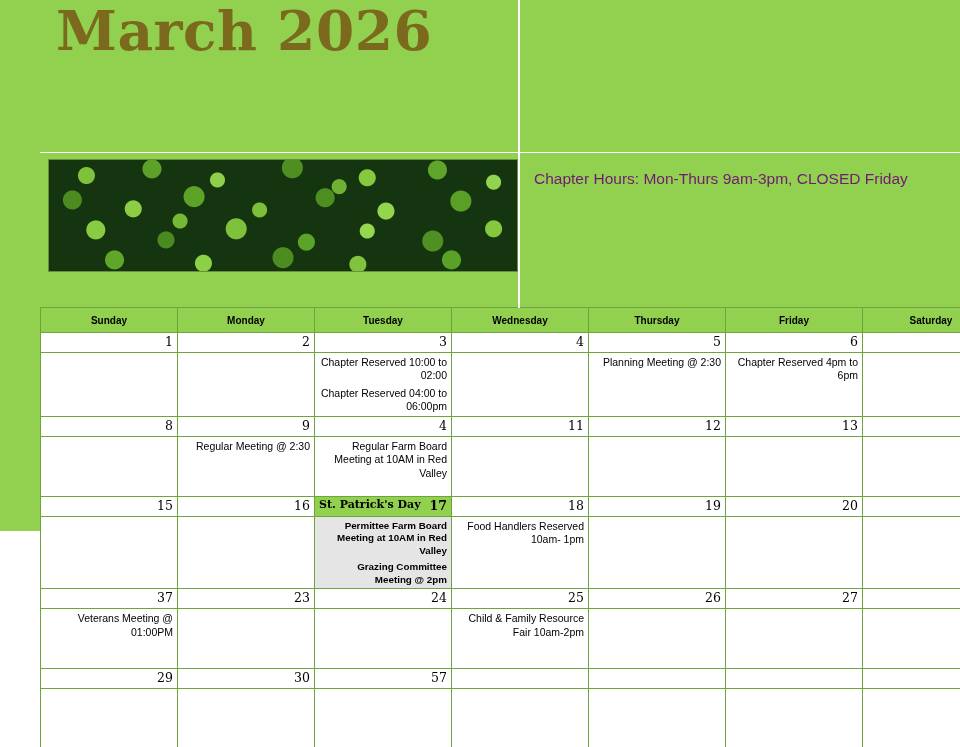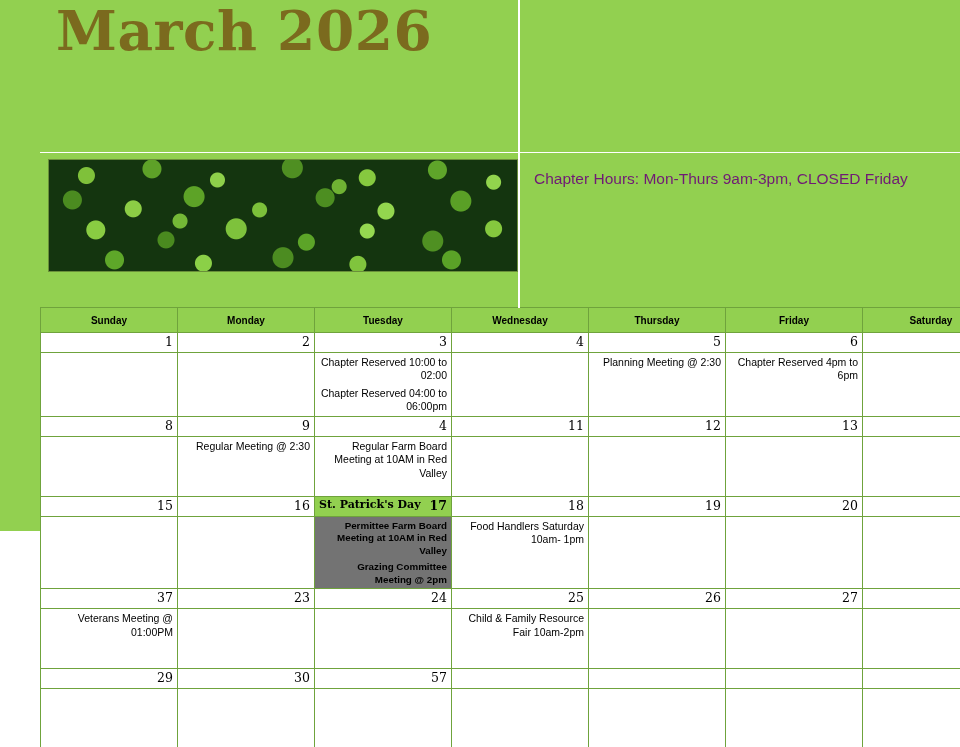--- a/index.html
+++ b/index.html
@@ -196,21 +196,21 @@
   .event-row td {
     height: 54px;
     padding: 3px 4px 2px 4px;
     font-family: "Liberation Sans", sans-serif;
     font-size: 10.5px;
     line-height: 1.28;
     color: #000000;
     text-align: right;
   }
   .event-row td.shaded {
-    background: #737373;
+    background: #e5e5e5;
   }
   .ev {
     margin: 0 0 4px 0;
   }
   .ev:last-child { margin-bottom: 0; }
   .ev.bold { font-weight: bold; font-size: 9.8px; }
 </style>
 </head>
 <body>
 
@@ -303,21 +303,21 @@
           <td><span>21</span></td>
         </tr>
         <tr class="event-row">
           <td></td>
           <td></td>
           <td class="shaded">
             <div class="ev bold">Permittee Farm Board Meeting at 10AM in Red Valley</div>
             <div class="ev bold">Grazing Committee Meeting @ 2pm</div>
           </td>
           <td>
-            <div class="ev">Food Handlers Saturday 10am- 1pm</div>
+            <div class="ev">Food Handlers Reserved 10am- 1pm</div>
           </td>
           <td></td>
           <td></td>
           <td></td>
         </tr>
         <tr class="daynum-row">
           <td><span>37</span></td>
           <td><span>23</span></td>
           <td><span>24</span></td>
           <td><span>25</span></td>

